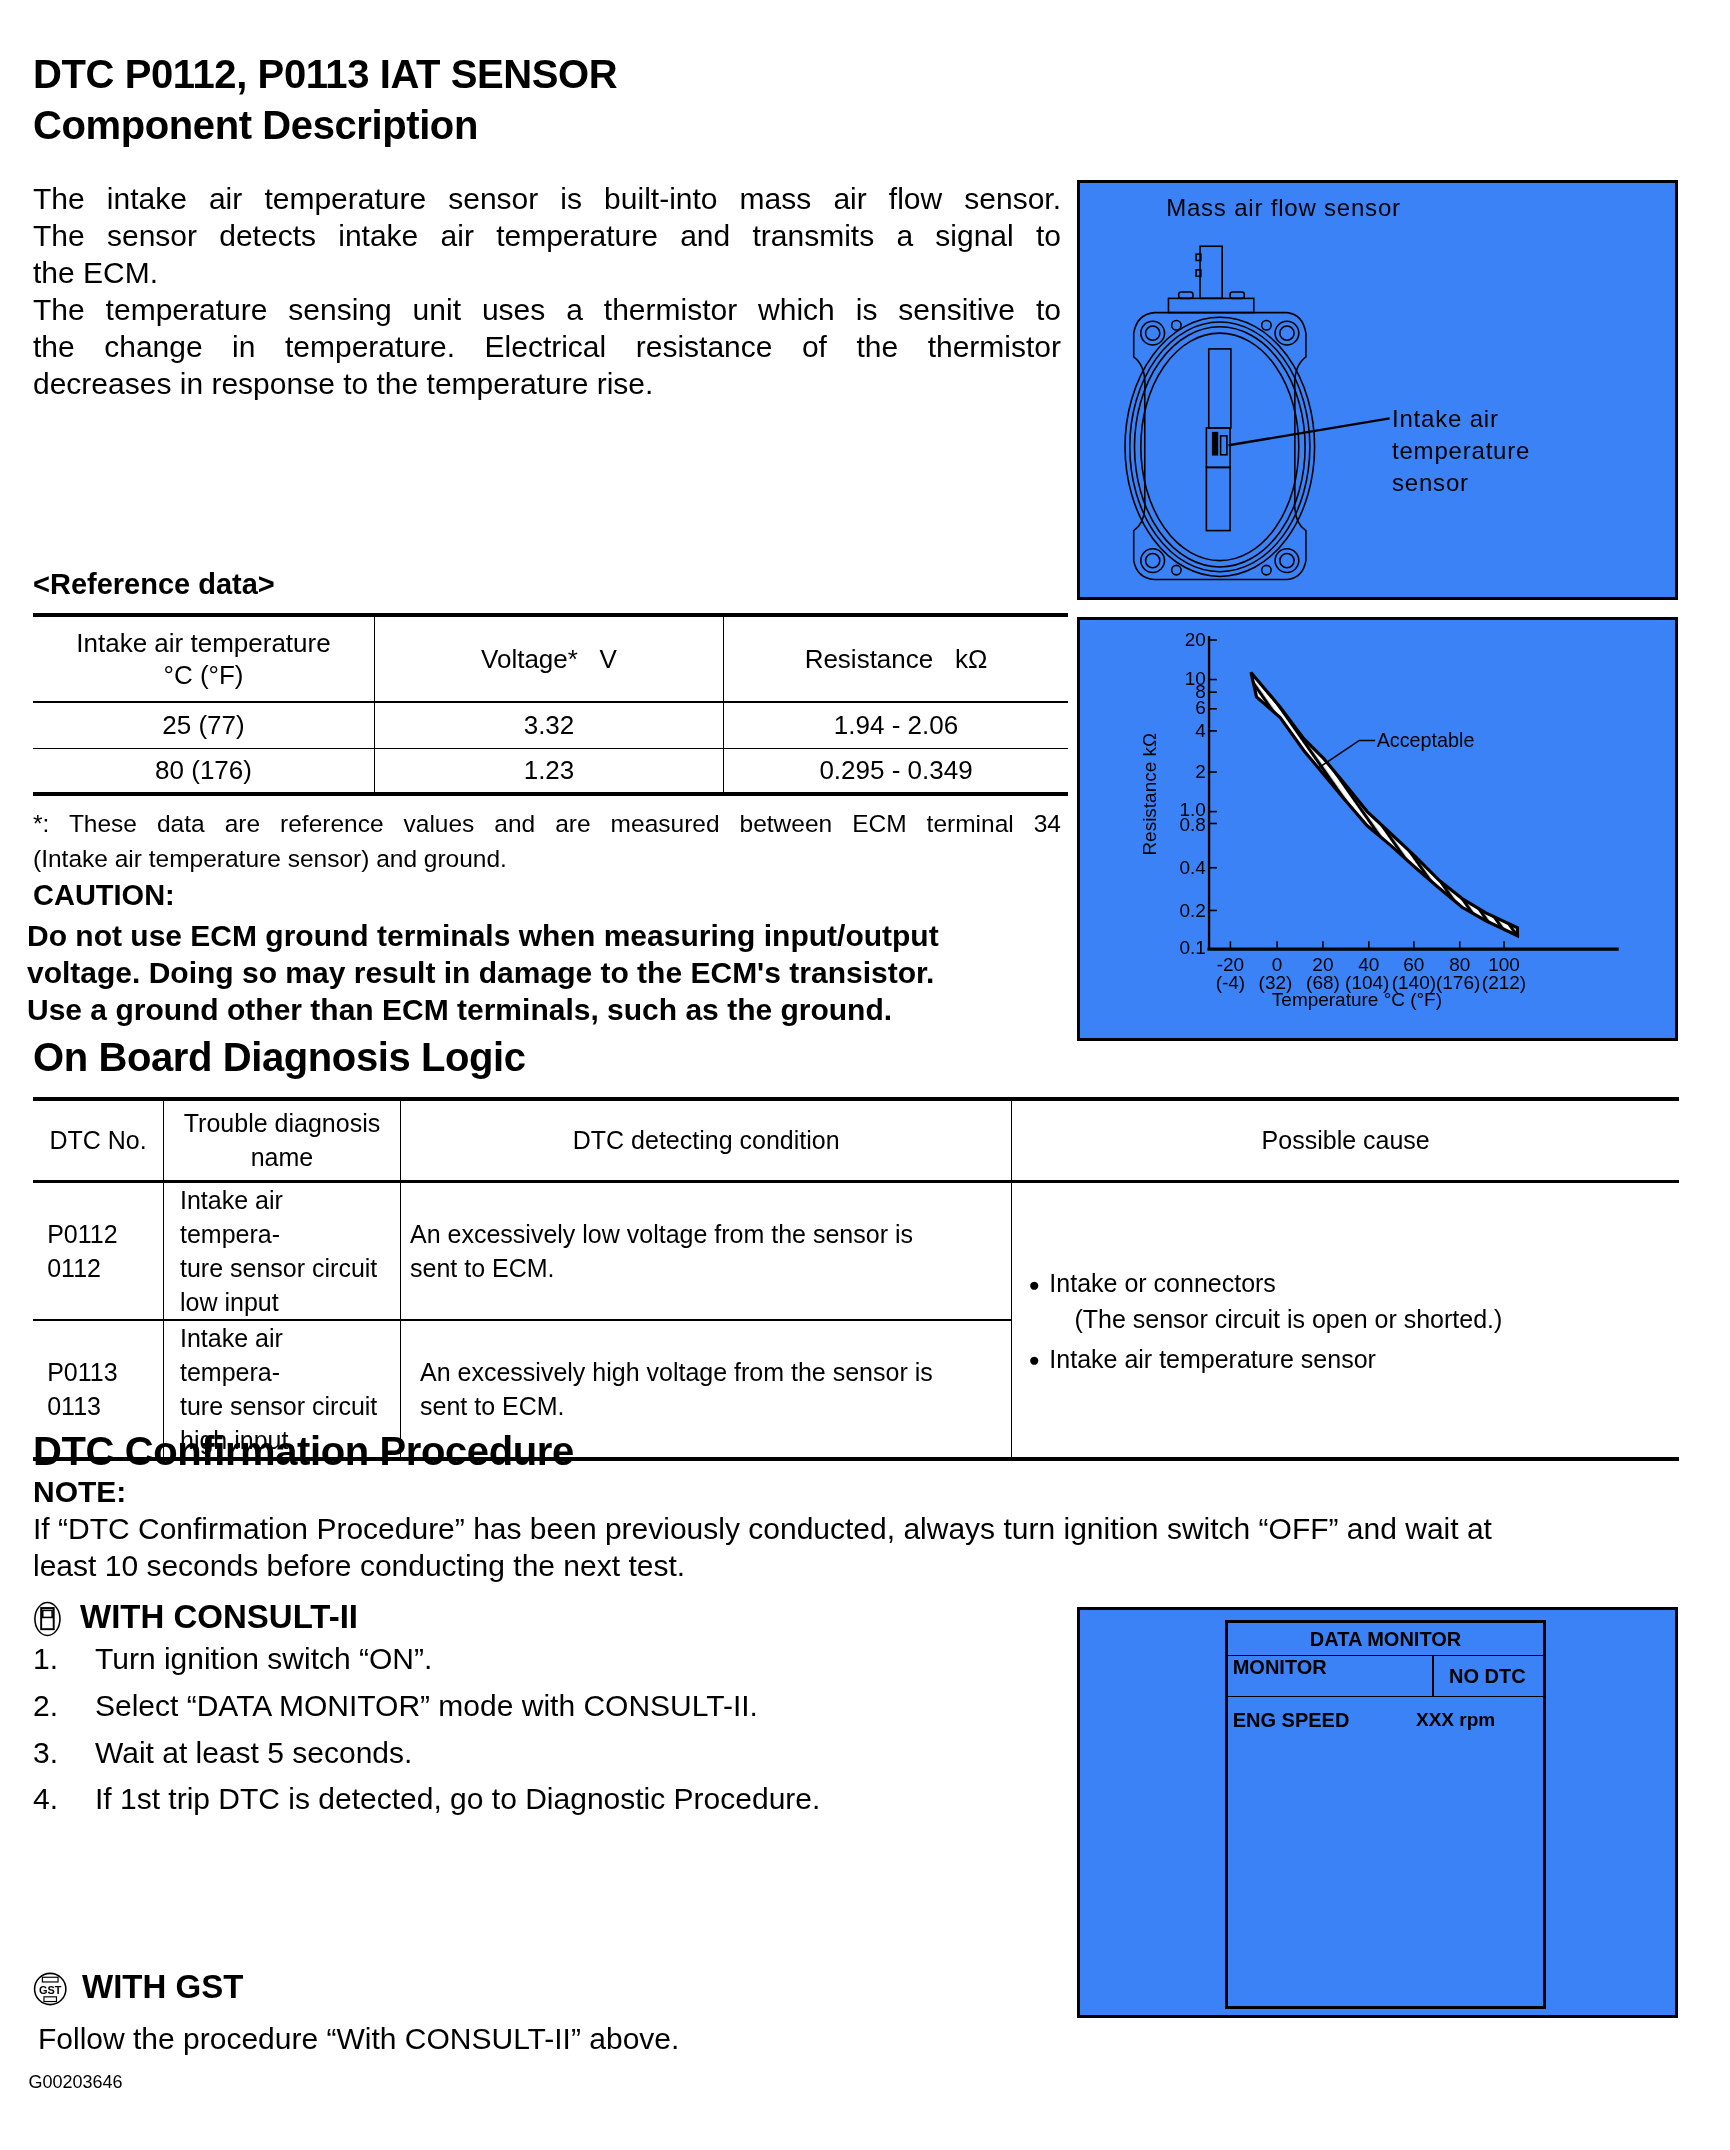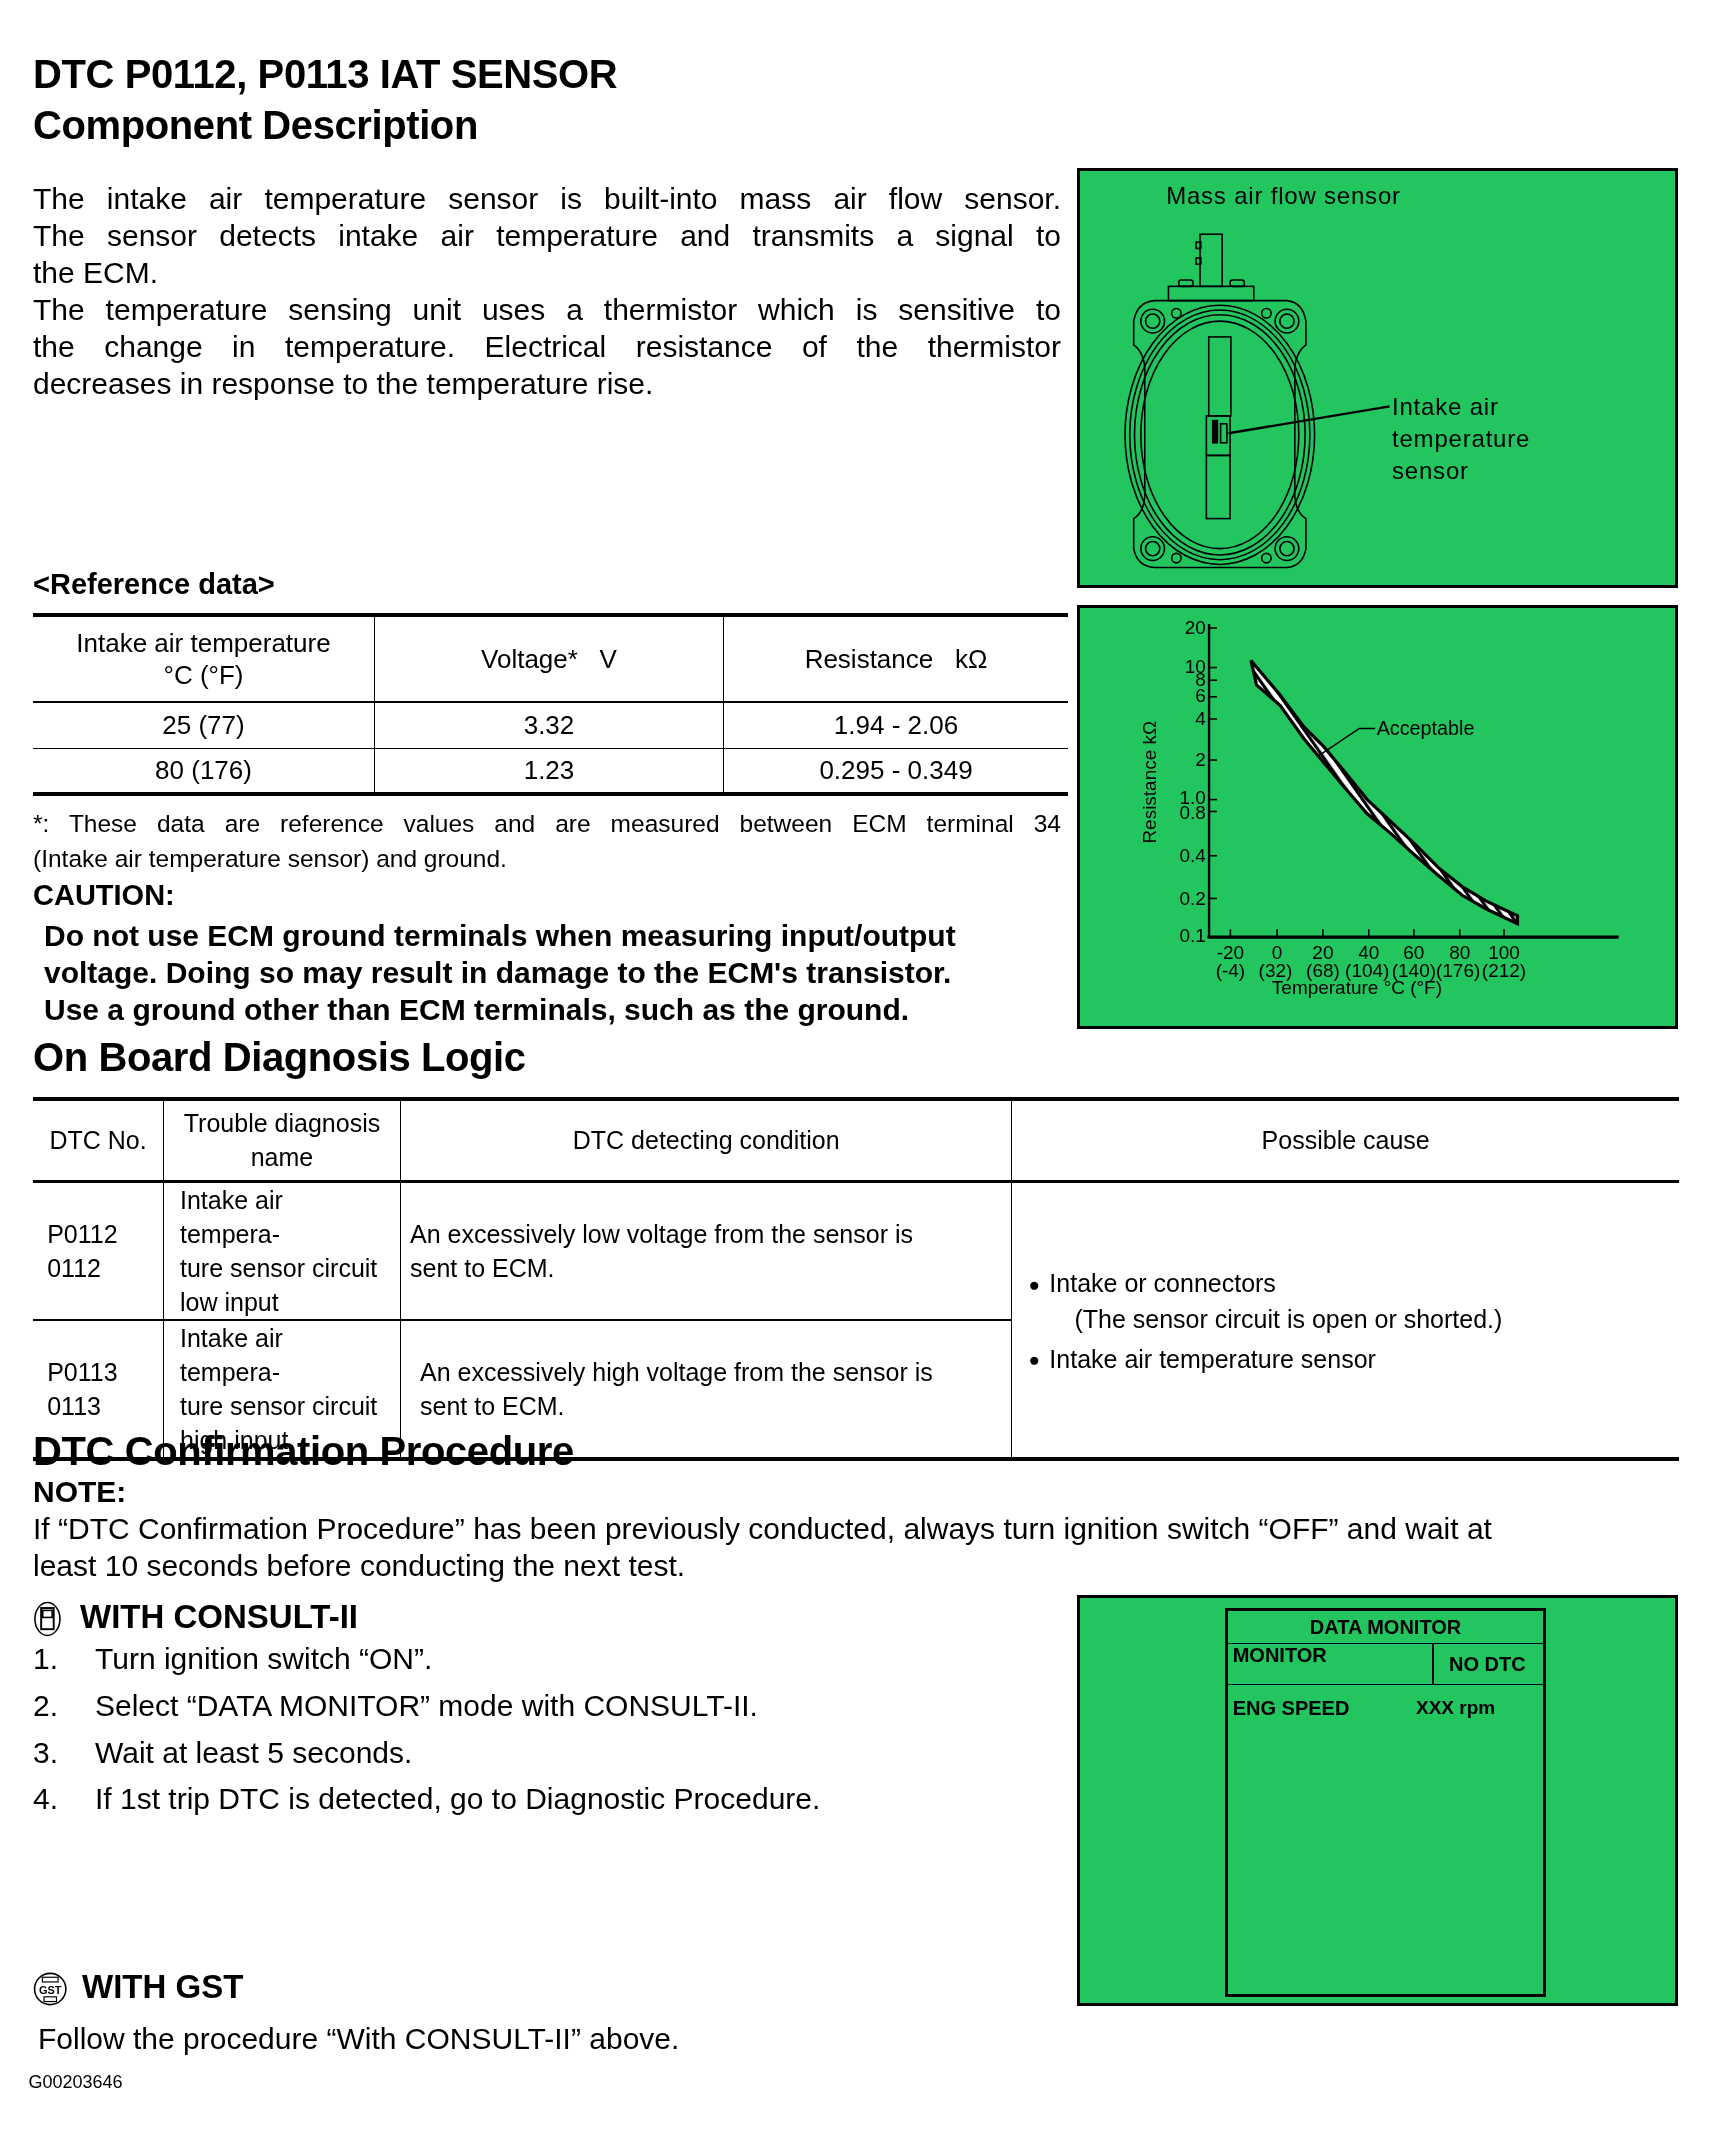--- a/index.html
+++ b/index.html
@@ -4,21 +4,21 @@
 <style>
   html, body { margin:0; padding:0; background:#fff; }
   body { width:1730px; height:2151px; position:relative; overflow:hidden; color:#000;
          font-family:"Liberation Sans", sans-serif; }
   .abs { position:absolute; }
   .h1 { font-weight:bold; font-size:40px; letter-spacing:-0.4px; }
   .h2 { font-weight:bold; font-size:40px; letter-spacing:-0.4px; }
   .body { font-size:30px; line-height:37px; }
   .just { text-align:justify; text-align-last:left; }
   .bold { font-weight:bold; }
-  .fig { position:absolute; border:3.2px solid #000; box-sizing:border-box; background:#22c55e; }
+  .fig { position:absolute; border:3.2px solid #000; box-sizing:border-box; background:#3b82f6;margin-top:12px; }
   table { border-collapse:collapse; }
   .ref td { font-size:26px; text-align:center; border-left:1.6px solid #000; padding:0; }
   .ref td:first-child { border-left:none; }
   .obd td { font-size:25px; border-left:1.6px solid #000; vertical-align:middle; padding:0 14.2px; line-height:34px; }
   .obd td:first-child { border-left:none; }
   .step { position:absolute; font-size:30px; }
   .step .n { position:absolute; left:0; }
   .step .t { position:absolute; left:62px; white-space:nowrap; }
   .dm { position:absolute; border:3.2px solid #000; box-sizing:border-box; font-weight:bold; font-size:20px; }
 </style>
@@ -105,21 +105,21 @@
     <td>0.295 - 0.349</td>
   </tr>
 </tbody>
   </table>
 <div class="abs" style="left:33px; top:806px; width:1028px; font-size:24.5px; line-height:35px;">
   <div class="just" style="text-align-last:justify;">*: These data are reference values and are measured between ECM terminal 34</div>
   <div>(Intake air temperature sensor) and ground.</div>
 </div>
 
 <div class="abs bold" style="left:33px; top:879px; font-size:29px;">CAUTION:</div>
-<div class="abs bold" style="left:44px; top:917px; width:1028px; font-size:30px; line-height:37px;">
+<div class="abs bold" style="left:27px; top:917px; width:1028px; font-size:30px; line-height:37px;">
   <div>Do not use ECM ground terminals when measuring input/output</div>
   <div>voltage. Doing so may result in damage to the ECM's transistor.</div>
   <div>Use a ground other than ECM terminals, such as the ground.</div>
 </div>
 
 <div class="fig" style="left:1077px; top:605px; width:601px; height:424px;">
   <svg class="abs" style="left:-3.2px; top:-3.2px;" width="601" height="424" viewBox="1363 766 760 536">
     <defs>
       <pattern id="hatch" width="10" height="10" patternUnits="userSpaceOnUse" patternTransform="rotate(-35)">
         <rect width="10" height="10" fill="#fff"></rect>

